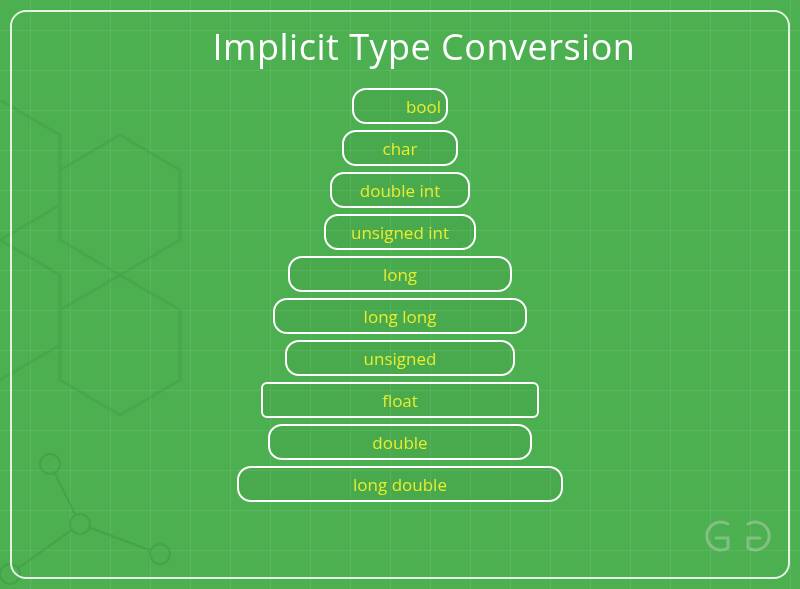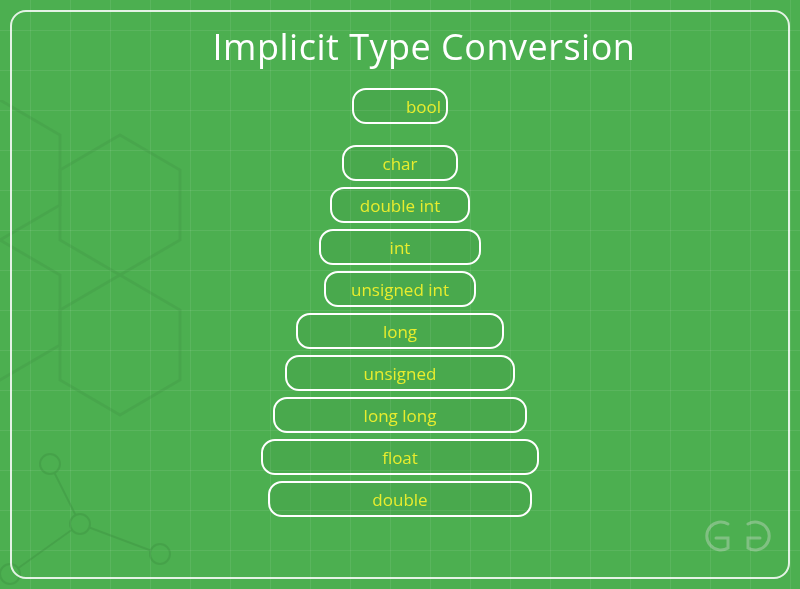--- a/index.html
+++ b/index.html
@@ -110,46 +110,46 @@
 </div>
 
 <div class="outer-frame"></div>
 
 <h1 class="title">Implicit Type Conversion</h1>
 
 <div class="stack">
     <div class="type-box" style="width: 96px; padding-left: 47px;">
       <span>bool</span>
     </div>
-    <div class="type-box" style="width: 116px; margin-top: 15px;">
+    <div class="type-box" style="width: 116px;">
       <span>char</span>
     </div>
     <div class="type-box" style="width: 140px;">
       <span>double int</span>
     </div>
-    <div class="type-box" style="width: 162px;">
-      <span>int</span>
-    </div>
     <div class="type-box" style="width: 152px;">
       <span>unsigned int</span>
     </div>
-    <div class="type-box" style="width: 208px;">
+    <div class="type-box" style="width: 224px;">
       <span>long</span>
+    </div>
+    <div class="type-box" style="width: 254px;">
+      <span>long long</span>
     </div>
     <div class="type-box" style="width: 230px;">
       <span>unsigned</span>
     </div>
-    <div class="type-box" style="width: 254px;">
-      <span>long long</span>
-    </div>
-    <div class="type-box" style="width: 278px;">
+    <div class="type-box" style="width: 278px; border-radius: 6px;">
       <span>float</span>
     </div>
     <div class="type-box" style="width: 264px;">
       <span>double</span>
+    </div>
+    <div class="type-box" style="width: 326px;">
+      <span>long double</span>
     </div>
   </div>
 
 <div class="watermark">
   <svg width="72" height="40" viewBox="0 0 72 40">
     <path d="M 26 8 A 14 14 0 1 0 26 32 L 26 22 L 14 22" stroke-linecap="round"></path>
     <path d="M 46 8 A 14 14 0 1 1 46 32 L 46 22 L 58 22" stroke-linecap="round"></path>
   </svg>
 </div>
 

